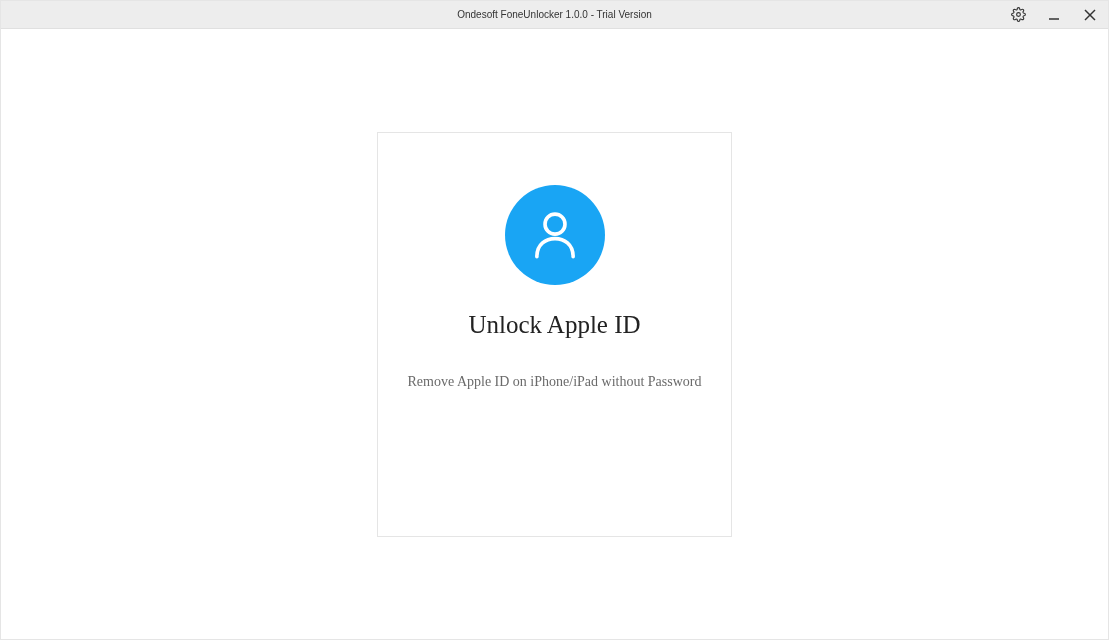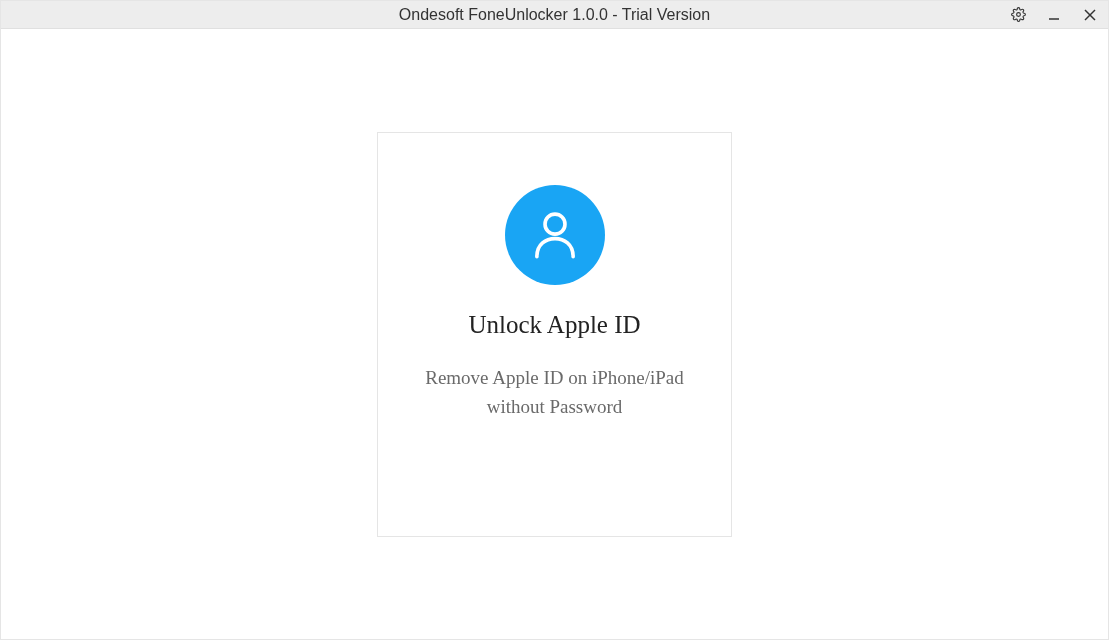--- a/index.html
+++ b/index.html
@@ -19,21 +19,21 @@
     .titlebar {
       height: 28px;
       background: #ededed;
       display: flex;
       align-items: center;
       justify-content: center;
       position: relative;
       border-bottom: 1px solid #e0e0e0;
     }
     .titlebar-title {
-      font-size: 16px;
+      font-size: 10px;
       color: #333333;
       font-weight: 400;
     }
     .titlebar-controls {
       position: absolute;
       right: 0;
       top: 0;
       height: 100%;
       display: flex;
       align-items: center;
@@ -73,25 +73,25 @@
       background: #19a5f4;
       display: flex;
       align-items: center;
       justify-content: center;
       margin-bottom: 26px;
     }
     .card-title {
       font-size: 25px;
       color: #222222;
       font-weight: 400;
-      margin-bottom: 24px;
+      margin-bottom: 32px;
       font-family: Georgia, "Times New Roman", serif;
     }
     .card-desc {
-      font-size: 19px;
+      font-size: 14px;
       color: #6a6a6a;
       text-align: center;
       line-height: 1.55;
       max-width: 300px;
       font-family: Georgia, "Times New Roman", serif;
     }
   </style>
 </head>
 <body>
 

